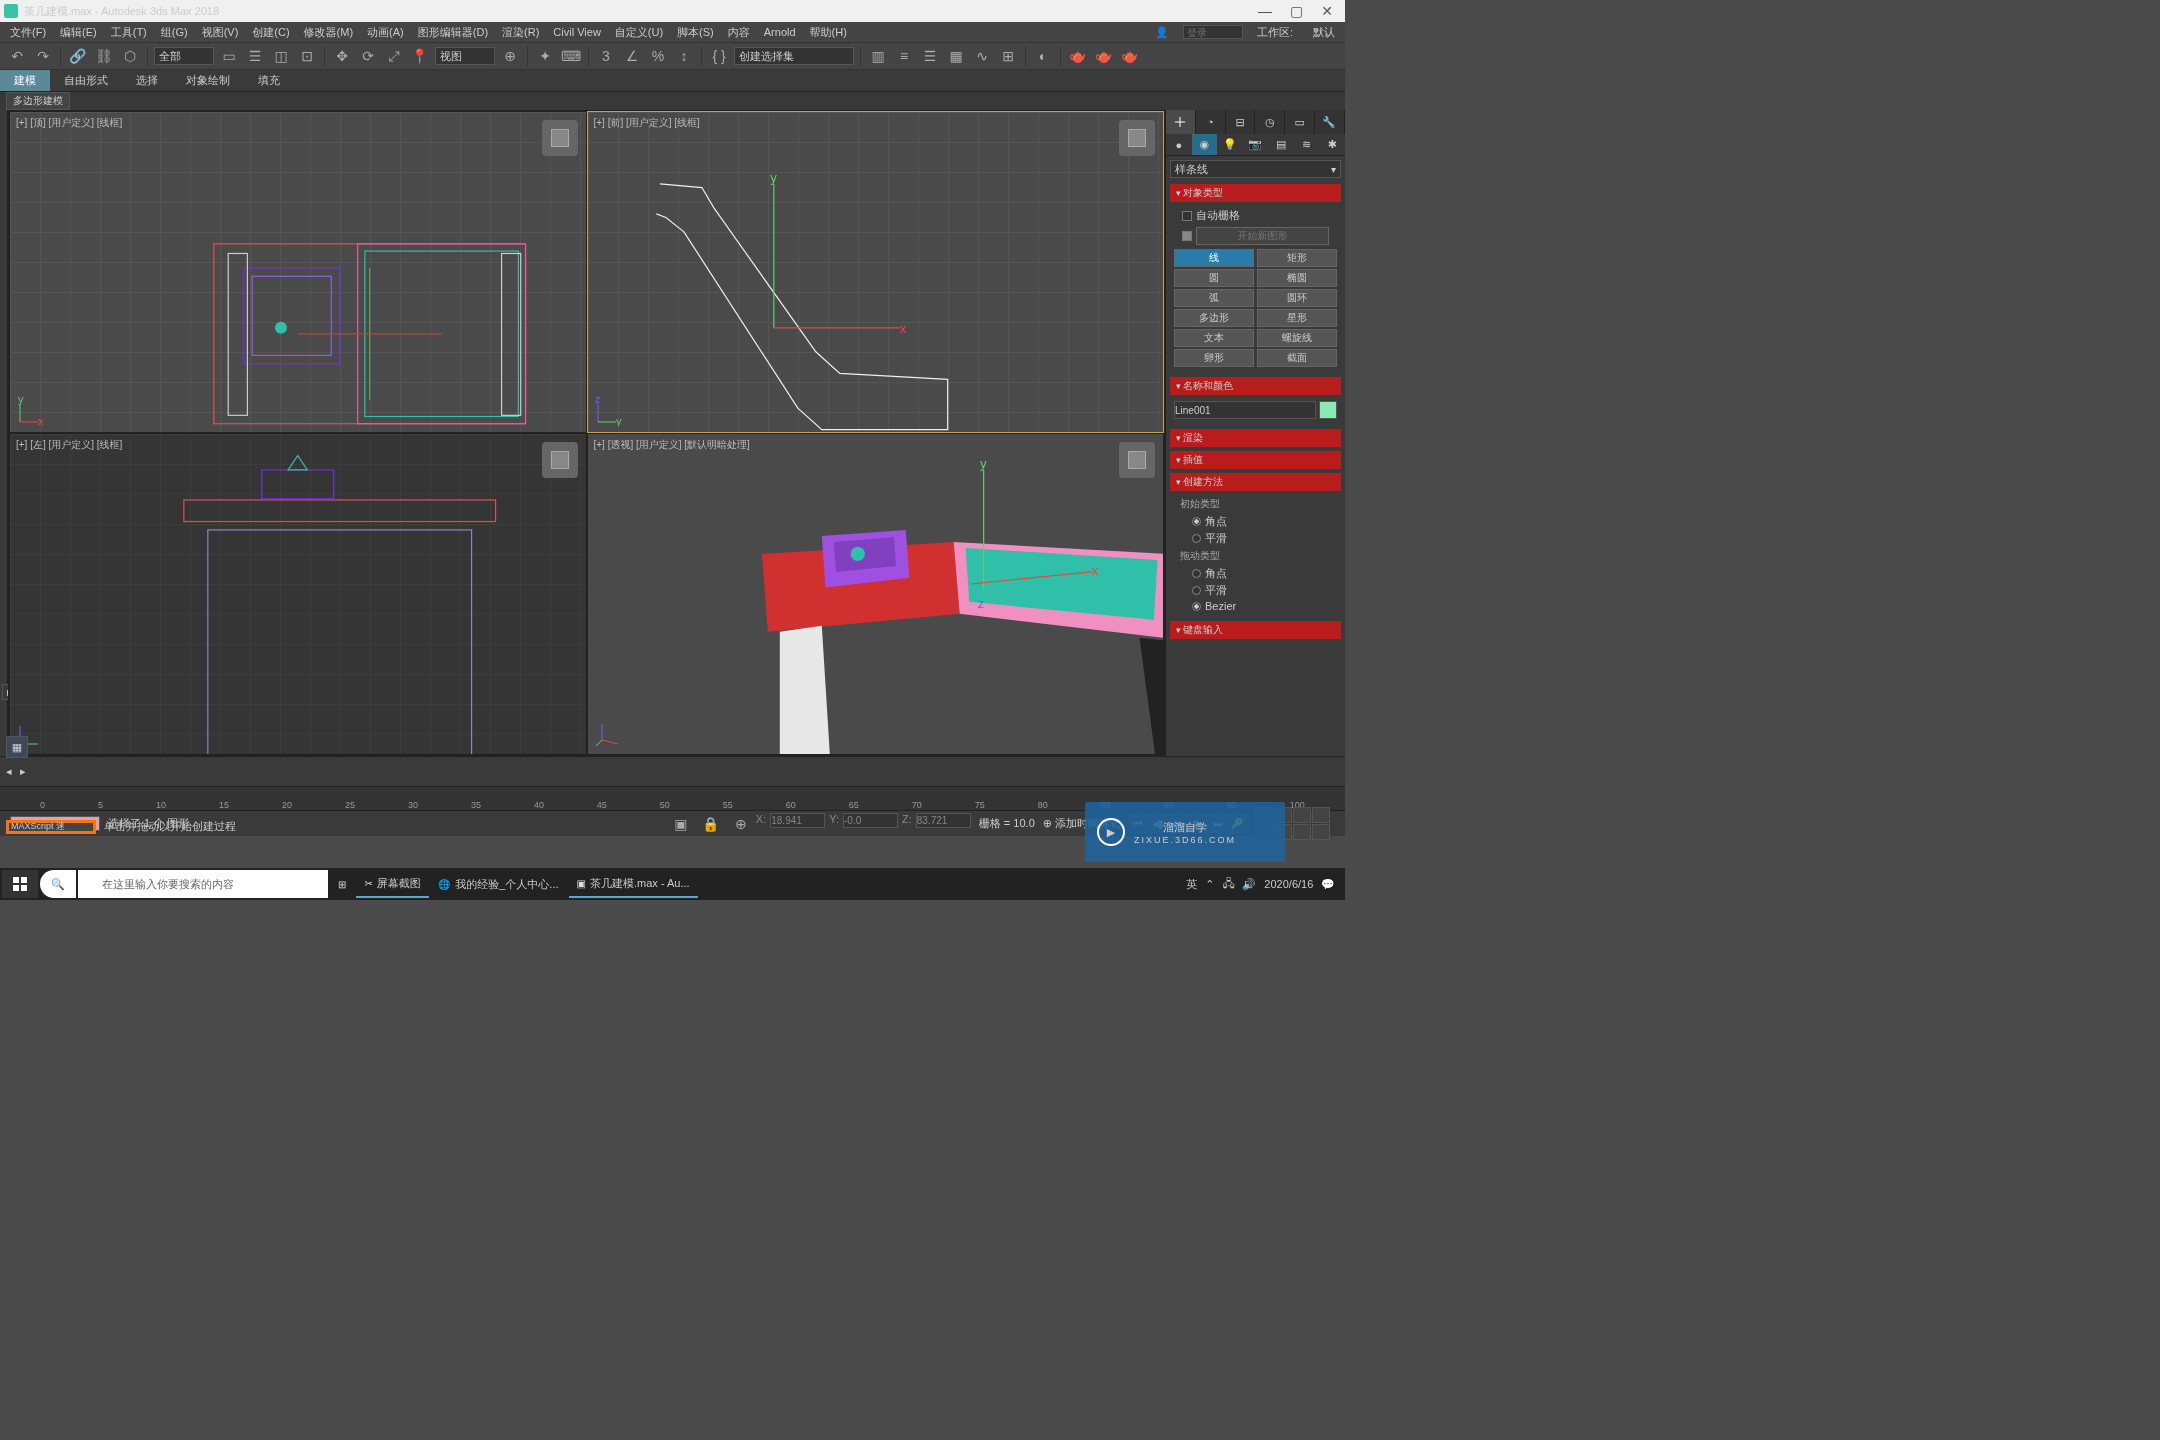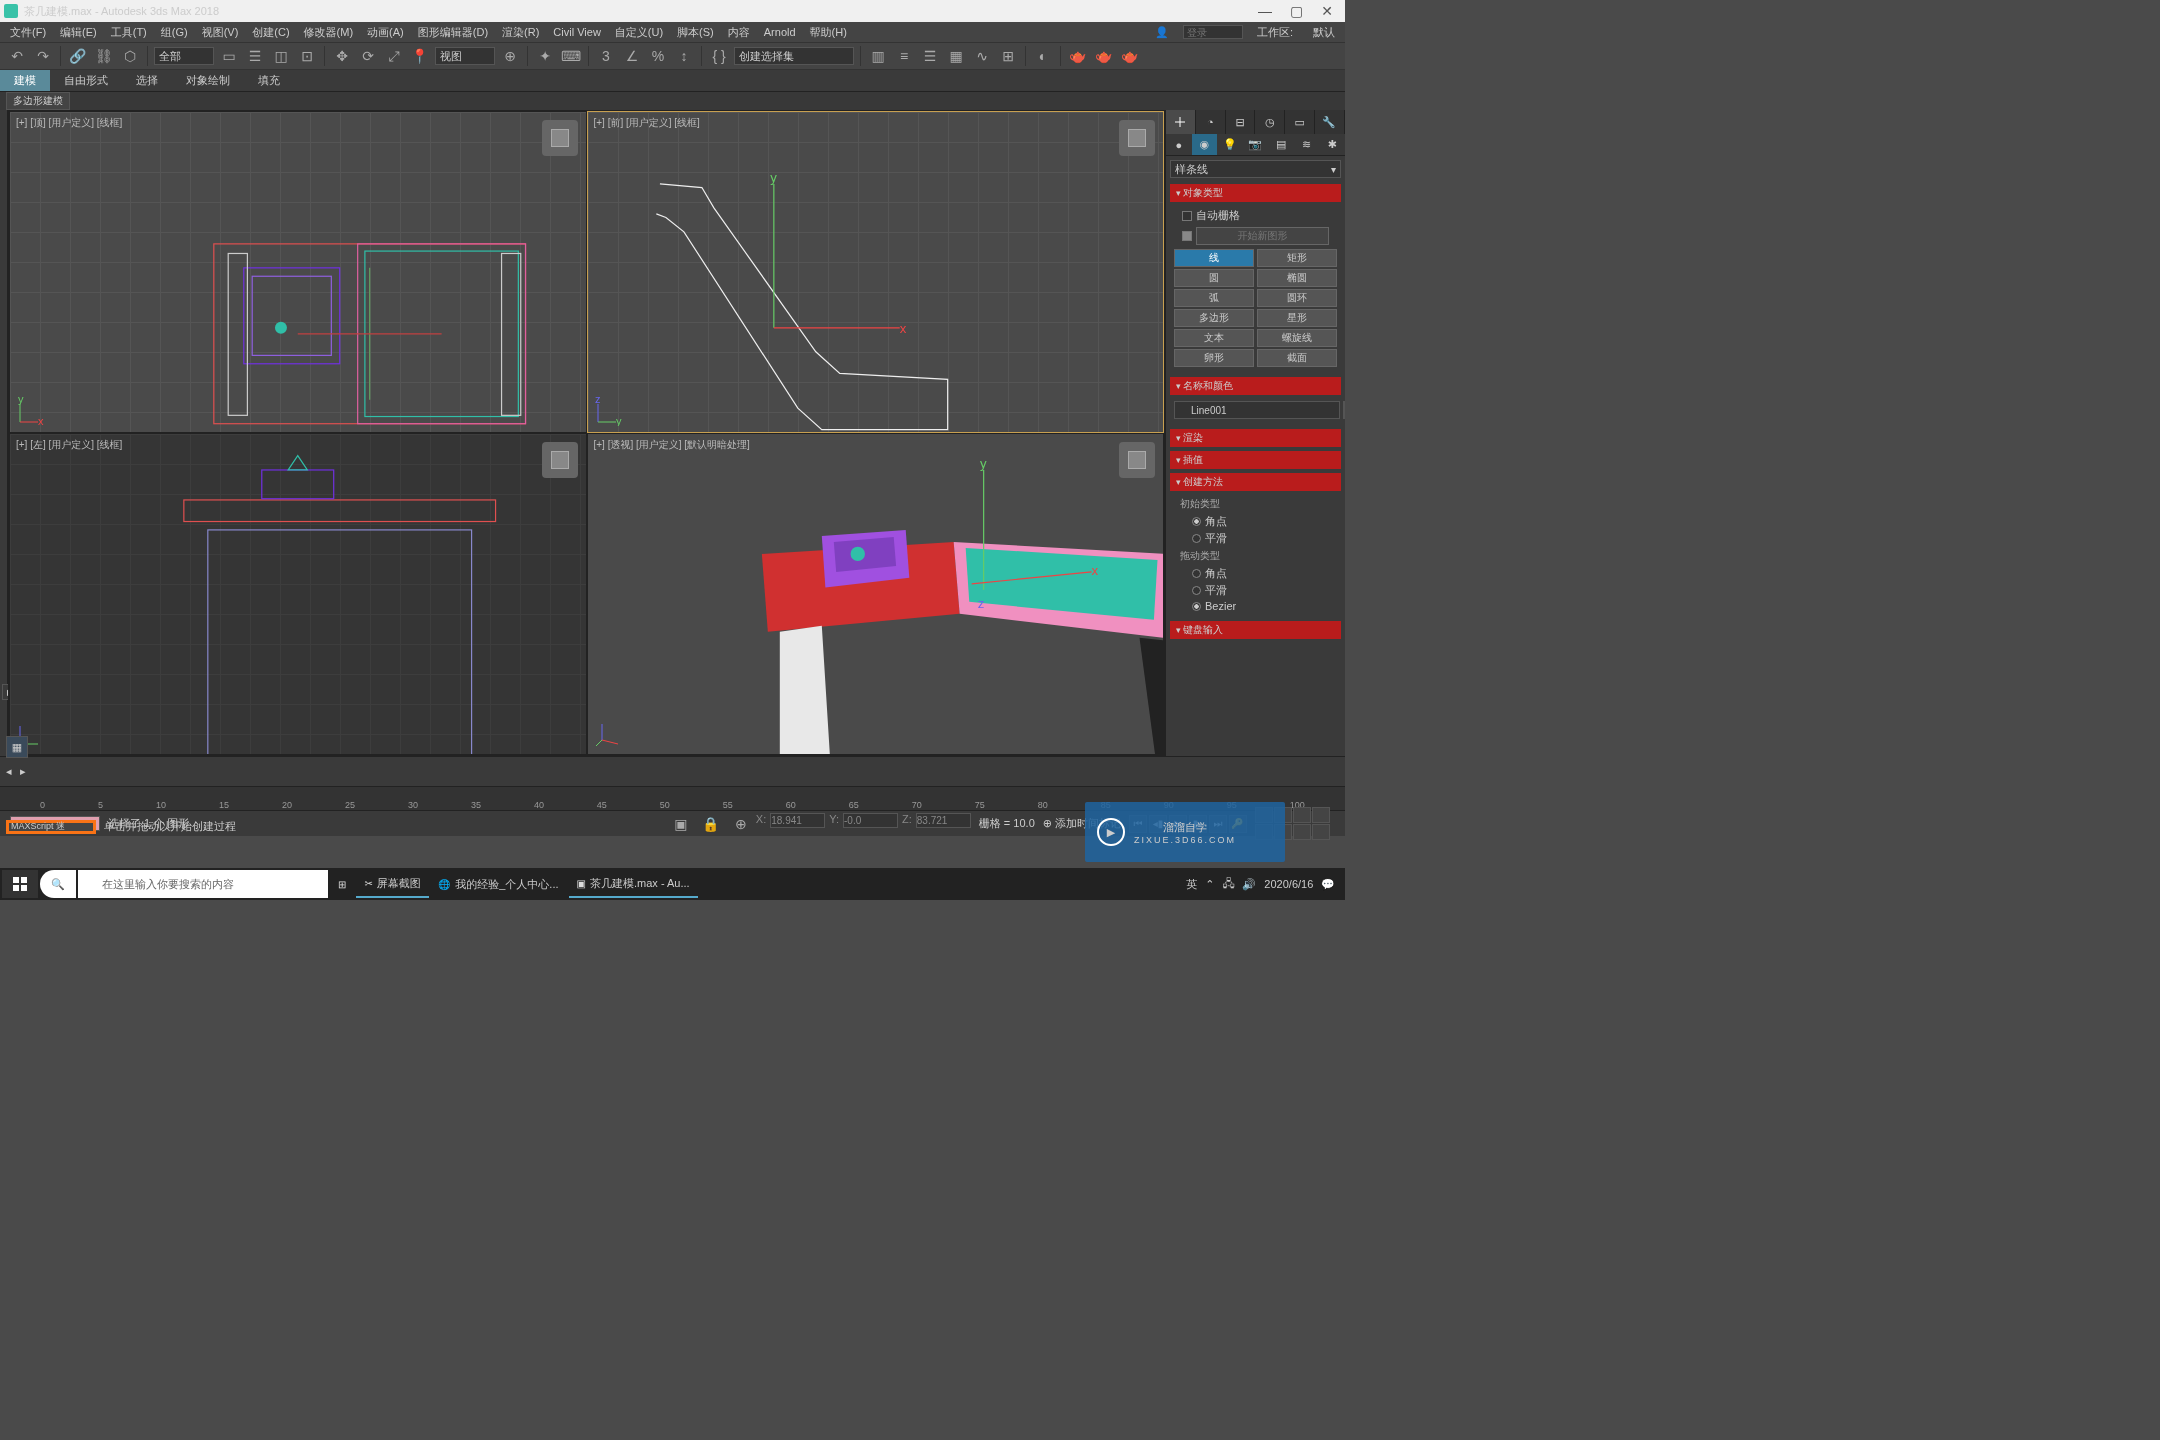--- a/index.html
+++ b/index.html
@@ -47,21 +47,21 @@
 .rollout-hdr::before{content:"▾ ";font-size:9px}
 .rollout-body{background:#3a3a3a;padding:4px}
 .chk{display:flex;align-items:center;gap:4px;padding:2px 8px;font-size:10px}
 .chk .box{width:10px;height:10px;border:1px solid #777;background:#333}
 .chk .box.on{background:#888}
 .btn-row{display:flex;gap:3px;margin:2px 0}
 .btn{flex:1;height:18px;background:#555;border:1px solid #666;display:flex;align-items:center;justify-content:center;font-size:10px;cursor:pointer}
 .btn.active{background:#2a7aaa;color:#fff}
 .btn.disabled{color:#777;background:#444}
 .name-row{display:flex;gap:3px;margin:2px 0}
-.name-row input{flex:1;height:18px;background:#333;border:1px solid #555;color:#ccc;padding:0 16px;font-size:10px}
+.name-row input{flex:1;height:18px;background:#333;border:1px solid #555;color:#ccc;padding:0 0;font-size:10px}
 .name-row .swatch{width:18px;height:18px;background:#8aeab4;border:1px solid #555}
 .radio-row{display:flex;align-items:center;gap:4px;padding:1px 18px;font-size:10px}
 .radio-row .r{width:9px;height:9px;border:1px solid #888;border-radius:50%;background:#333}
 .radio-row .r.on{background:radial-gradient(#ccc 40%,#333 50%)}
 .sec-label{padding:2px 6px;font-size:10px;color:#aaa}
 .timeline{height:30px;background:#3a3a3a;border-top:1px solid #222;display:flex;align-items:center;padding:0 6px;gap:4px}
 .timeline .slider{flex:1;height:14px;background:#333;position:relative}
 .timeline .thumb{position:absolute;left:0;width:60px;height:14px;background:#666;font-size:9px;display:flex;align-items:center;justify-content:center}
 .track{height:24px;background:#333;border-top:1px solid #222;position:relative}
 .track .ticks{position:absolute;inset:0;display:flex;justify-content:space-between;padding:0 40px;align-items:flex-end}

